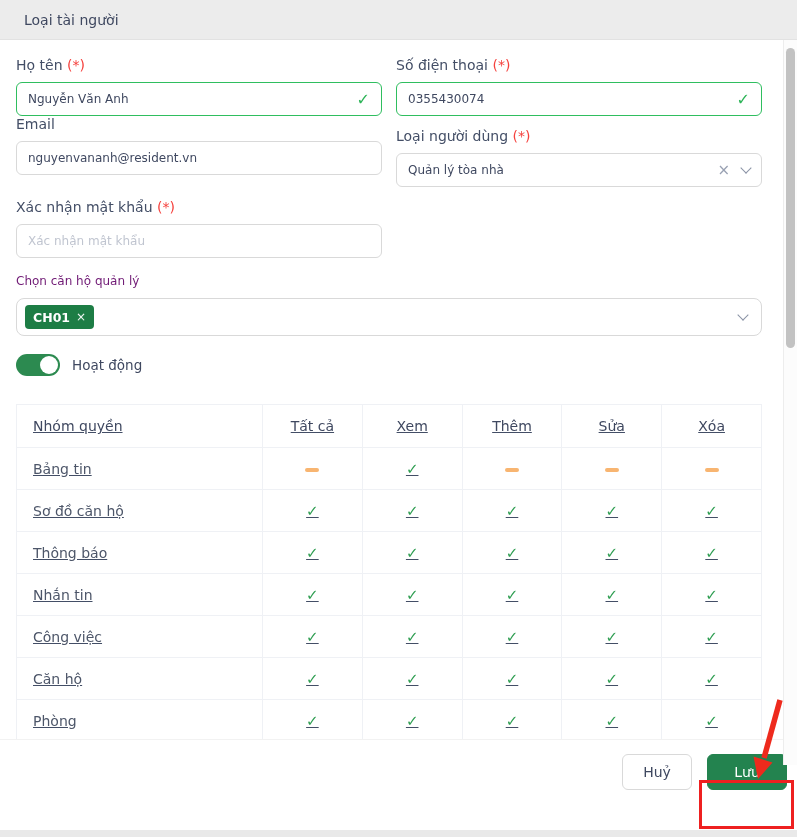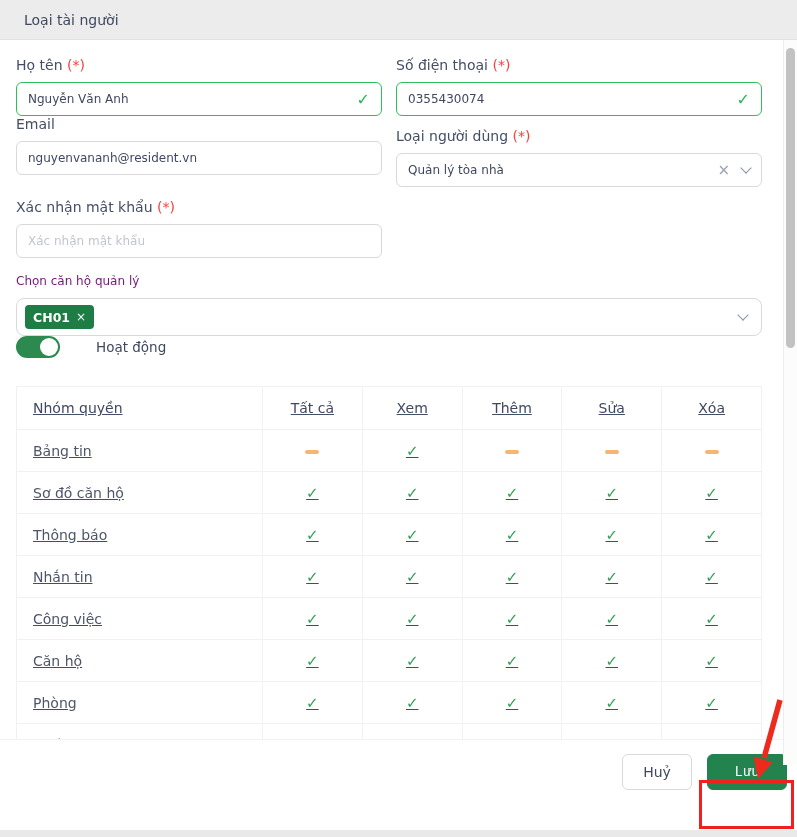--- a/index.html
+++ b/index.html
@@ -56,21 +56,21 @@
     display: flex; align-items: center; padding: 0 14px 0 8px; background: #fff; text-align: center;
   }
   .tag {
     background: #1d7d45; color: #fff; border-radius: 4px; height: 24px;
     display: inline-flex; align-items: center; padding: 0 8px; font-size: 12.5px; font-weight: 700; gap: 6px;
   }
   .tag .tag-x { font-weight: 400; font-size: 12px; opacity: .95; cursor: pointer; }
   .apart-select .chev { margin-left: auto; }
 
   
-  .toggle-row { margin-top: 0; display: flex; align-items: center; gap: 24px; }
+  .toggle-row { margin-top: 18px; display: flex; align-items: center; }
   .switch { width: 44px; height: 22px; border-radius: 11px; background: #bcbcbc; position: relative; cursor: pointer; }
   .switch.on { background: #2c8a50; }
   .switch .knob { position: absolute; top: 2px; left: 2px; width: 18px; height: 18px; border-radius: 50%; background: #fff; }
   .switch.on .knob { left: auto; right: 2px; }
   .toggle-label { margin-left: 12px; font-size: 13.5px; color: #3f4860; }
 
   
   .table-clip { margin-top: 28px; height: 363px; overflow: hidden; }
   table.perm { width: 100%; border-collapse: collapse; table-layout: fixed; text-decoration: underline; }
   .perm th, .perm td { border: 1px solid #eff1f5; font-weight: 400; font-size: 14px; }
@@ -83,21 +83,21 @@
   .dash-icon { display: inline-block; width: 14px; height: 4px; border-radius: 2px; background: #f8b571; vertical-align: middle; }
 
   
   .modal-footer {
     position: absolute; left: 0; top: 739px; width: 797px; height: 65px; background: #fff;
     border-top: 1px solid #f2f2f2; display: flex; align-items: center; justify-content: flex-end;
     padding-right: 10px;
   }
   .btn { height: 36px; border-radius: 6px; font-size: 14px; font-family: inherit; cursor: pointer; }
   .btn-cancel { width: 70px; background: #fff; border: 1px solid #d9d9d9; color: #3f4860; }
-  .btn-save { width: 80px; margin-left: 15px; background: #23834f; border: 1px solid #23834f; color: #fff; font-family: Liberation Mono, monospace; }
+  .btn-save { width: 80px; margin-left: 15px; background: #23834f; border: 1px solid #23834f; color: #fff; }
 
   
   .scroll-track { position: absolute; right: 0; top: 40px; width: 14px; height: 725px; background: #fcfcfc; border-left: 1px solid #ededed; }
   .scroll-thumb { position: absolute; left: 2px; top: 8px; width: 9px; height: 300px; border-radius: 5px; background: #c2c2c2; }
 
   
   .anno-rect { position: absolute; left: 699px; top: 780px; width: 95px; height: 49px; border: 3px solid #ee2020; pointer-events: none; z-index: 6; }
   .anno-arrow { position: absolute; left: 740px; top: 692px; width: 60px; height: 100px; pointer-events: none; z-index: 6; }
 </style>
 </head>

